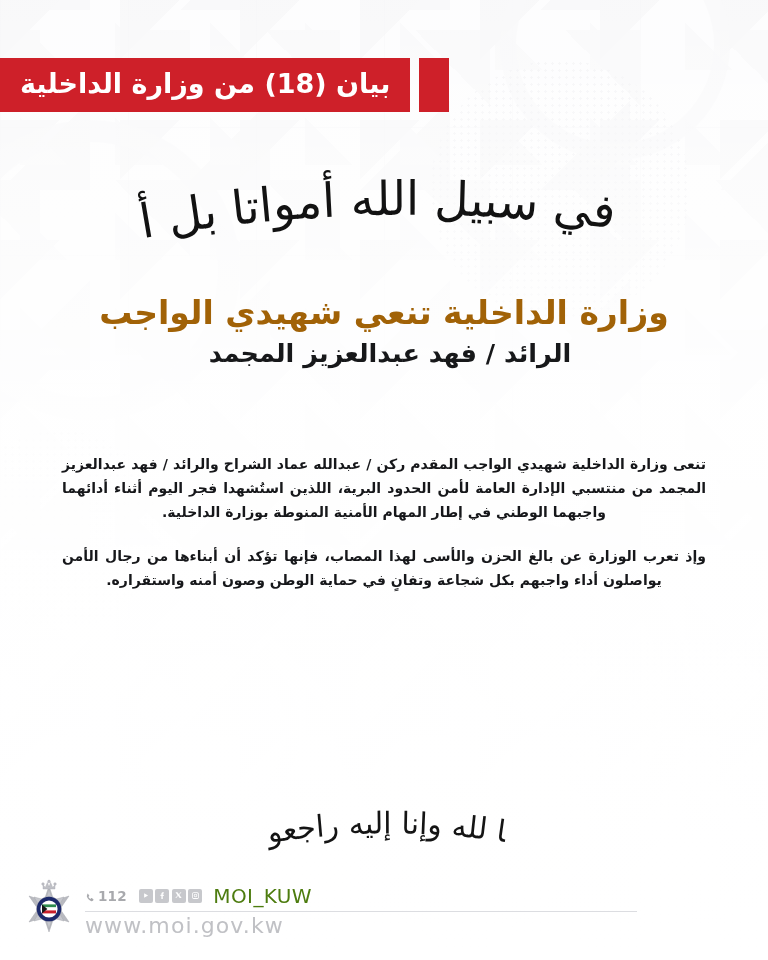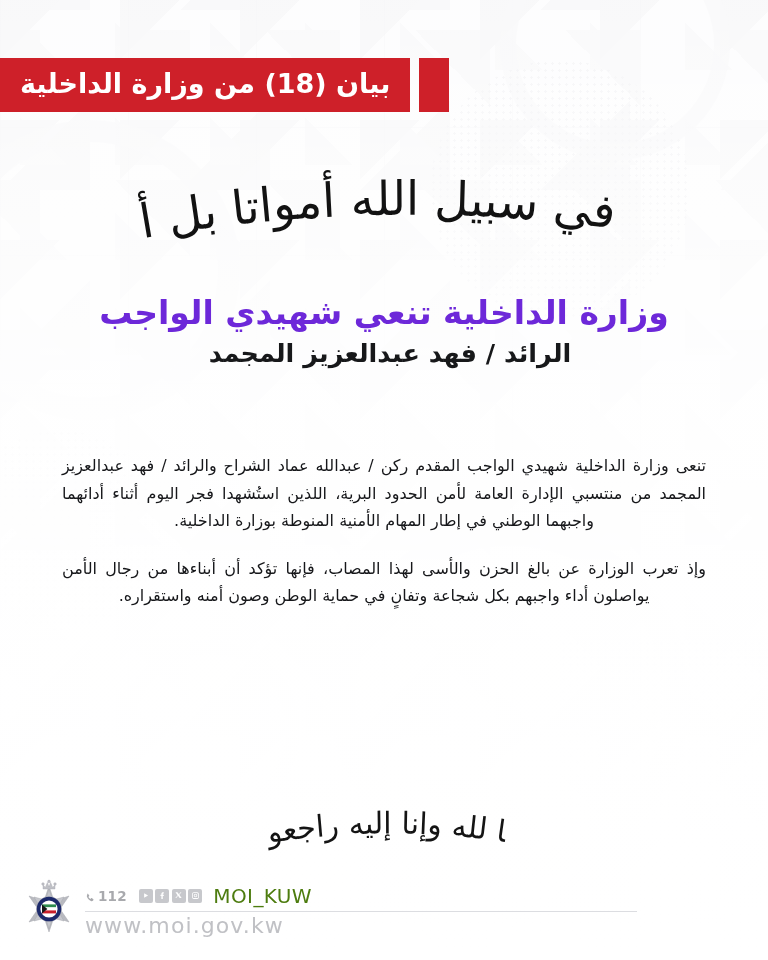--- a/index.html
+++ b/index.html
@@ -99,43 +99,43 @@
     fill:#121212;
     direction:rtl;
   }
 
   
   .title-block {
     position:absolute; top:292px; left:0; width:100%;
     text-align:center; direction:rtl;
   }
   .main-title {
-    font-size:33px; font-weight:700; color:#6d28d9;
+    font-size:33px; font-weight:700; color:#a16207;
     letter-spacing:-.2px; line-height:1.25;
   }
   .name-line {
     font-size:25.5px; font-weight:600; color:#17181a;
     line-height:1.55; margin-top:6px;
     letter-spacing:-.2px;
   }
   .name-line.second { margin-top:1px;padding-left:12px; }
 
   
   .body-block {
     position:absolute; top:452px; right:62px;
     width:644px;
     direction:rtl; text-align:justify;
   }
   .para {
-    font-size:16px;
+    font-size:14px;
     line-height:1.72;
     color:#16171a;
     text-align:justify;
     text-align-last:center;
-    font-weight:400;
+    font-weight:700;
     margin-bottom:20px;
     letter-spacing:-.1px;
   }
   .para:last-child { margin-bottom:0; }
 
   
   .closing-wrap {
     position:absolute; top:796px; left:0; width:100%;
     display:flex; align-items:center; justify-content:center;
   }

